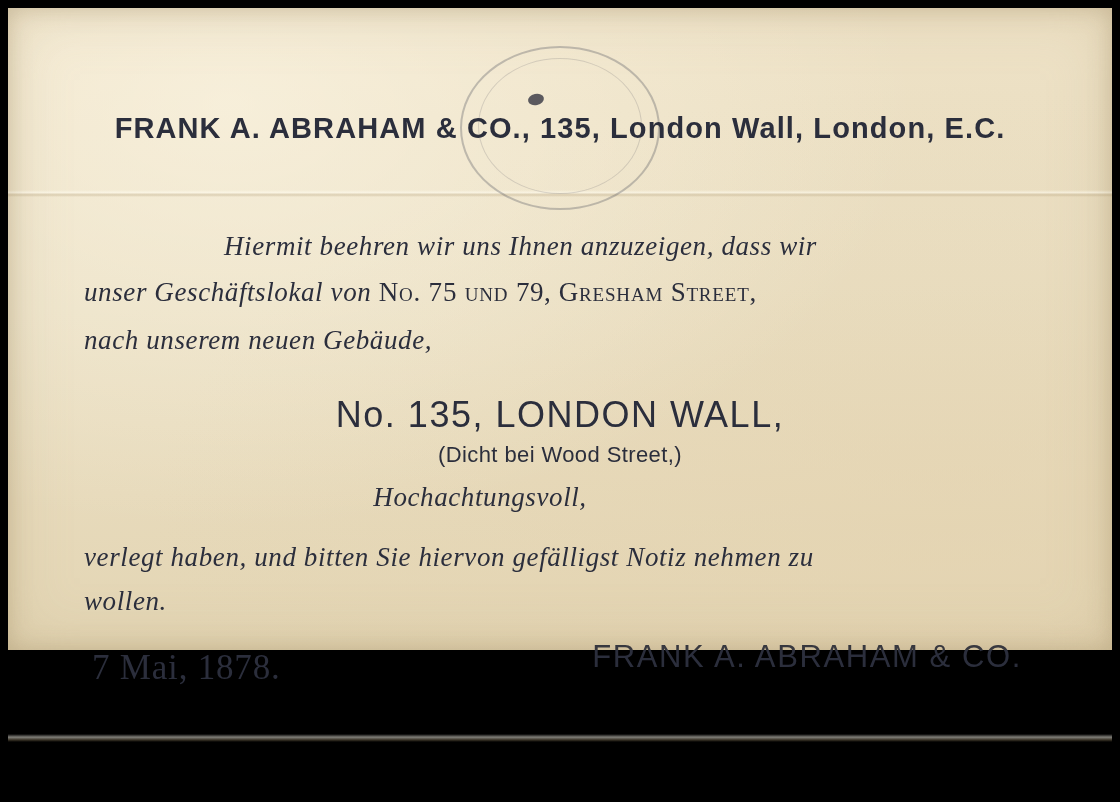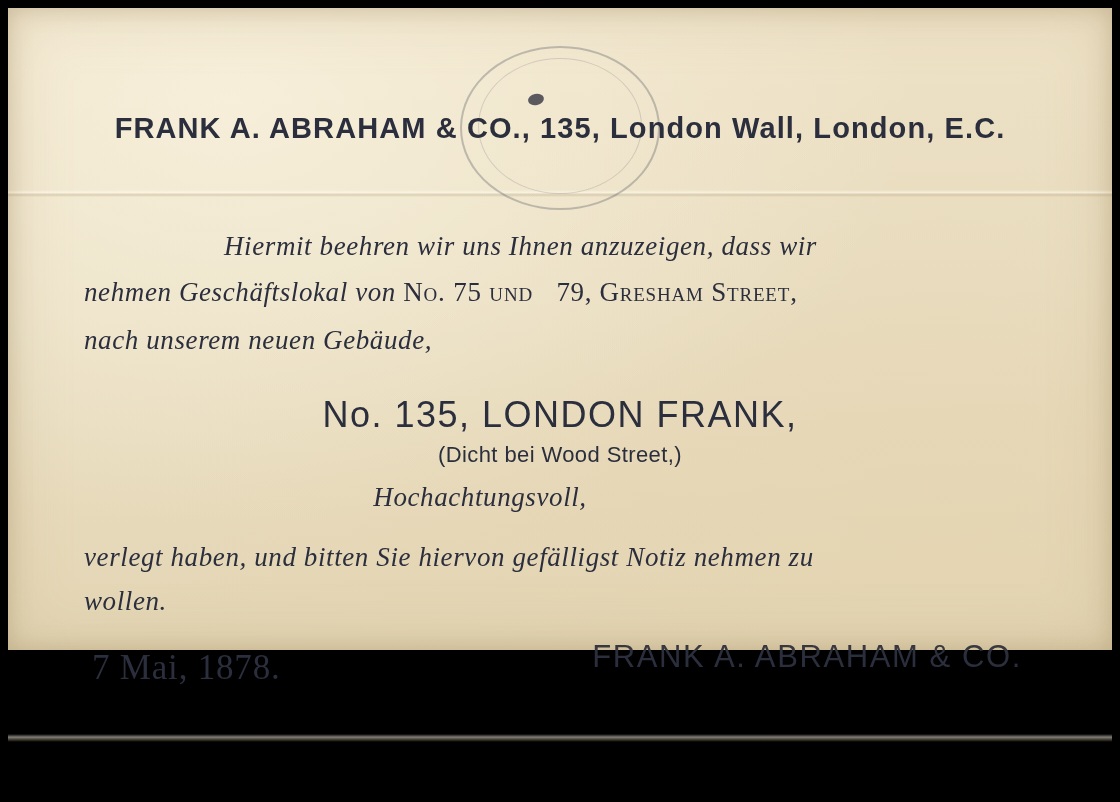--- a/index.html
+++ b/index.html
@@ -119,21 +119,20 @@
     width: 140px;
   }
   .smallcaps {
     font-style: normal;
     font-variant: small-caps;
     letter-spacing: 0.8px;
     text-align: right;
   }
   .roman {
     font-style: normal;
-    margin-left: 16px;
   }
   .line2 {
     margin-top: 2px;
   }
   .line3 {
     margin-top: 4px;
   }
 
   #address-line {
     margin-top: 32px;
@@ -200,26 +199,26 @@
 
     <div id="header-line" class="ink">FRANK A. ABRAHAM &amp; CO., 135, London Wall, London, E.C.</div>
 
     <div id="body-block">
 
       <div class="para-italic ink">
         <span class="indent"></span><span>Hiermit beehren wir uns Ihnen anzuzeigen, dass wir</span>
       </div>
 
       <div class="para-italic ink line2">
-        <span>nehmen Geschäftslokal von </span><span class="smallcaps">No. 75</span><span class="smallcaps"> und </span><span class="roman">79, </span><span class="smallcaps">Gresham Street,</span>
+        <span>unser Geschäftslokal von </span><span class="smallcaps">No. 75</span><span class="smallcaps"> und </span><span class="roman">79, </span><span class="smallcaps">Gresham Street,</span>
       </div>
 
       <div class="para-italic ink line3">nach unserem neuen Gebäude,</div>
 
-      <div id="address-line" class="ink">No. 135, LONDON  FRANK,</div>
+      <div id="address-line" class="ink">No. 135, LONDON  WALL,</div>
 
       <div id="sub-address" class="ink">(Dicht bei Wood Street,)</div>
 
       <div id="valediction" class="ink">Hochachtungsvoll,</div>
 
       <div id="closing-para" class="ink">
         <div>verlegt haben, und bitten Sie hiervon gefälligst Notiz nehmen zu</div>
         <div>wollen.</div>
       </div>
 

